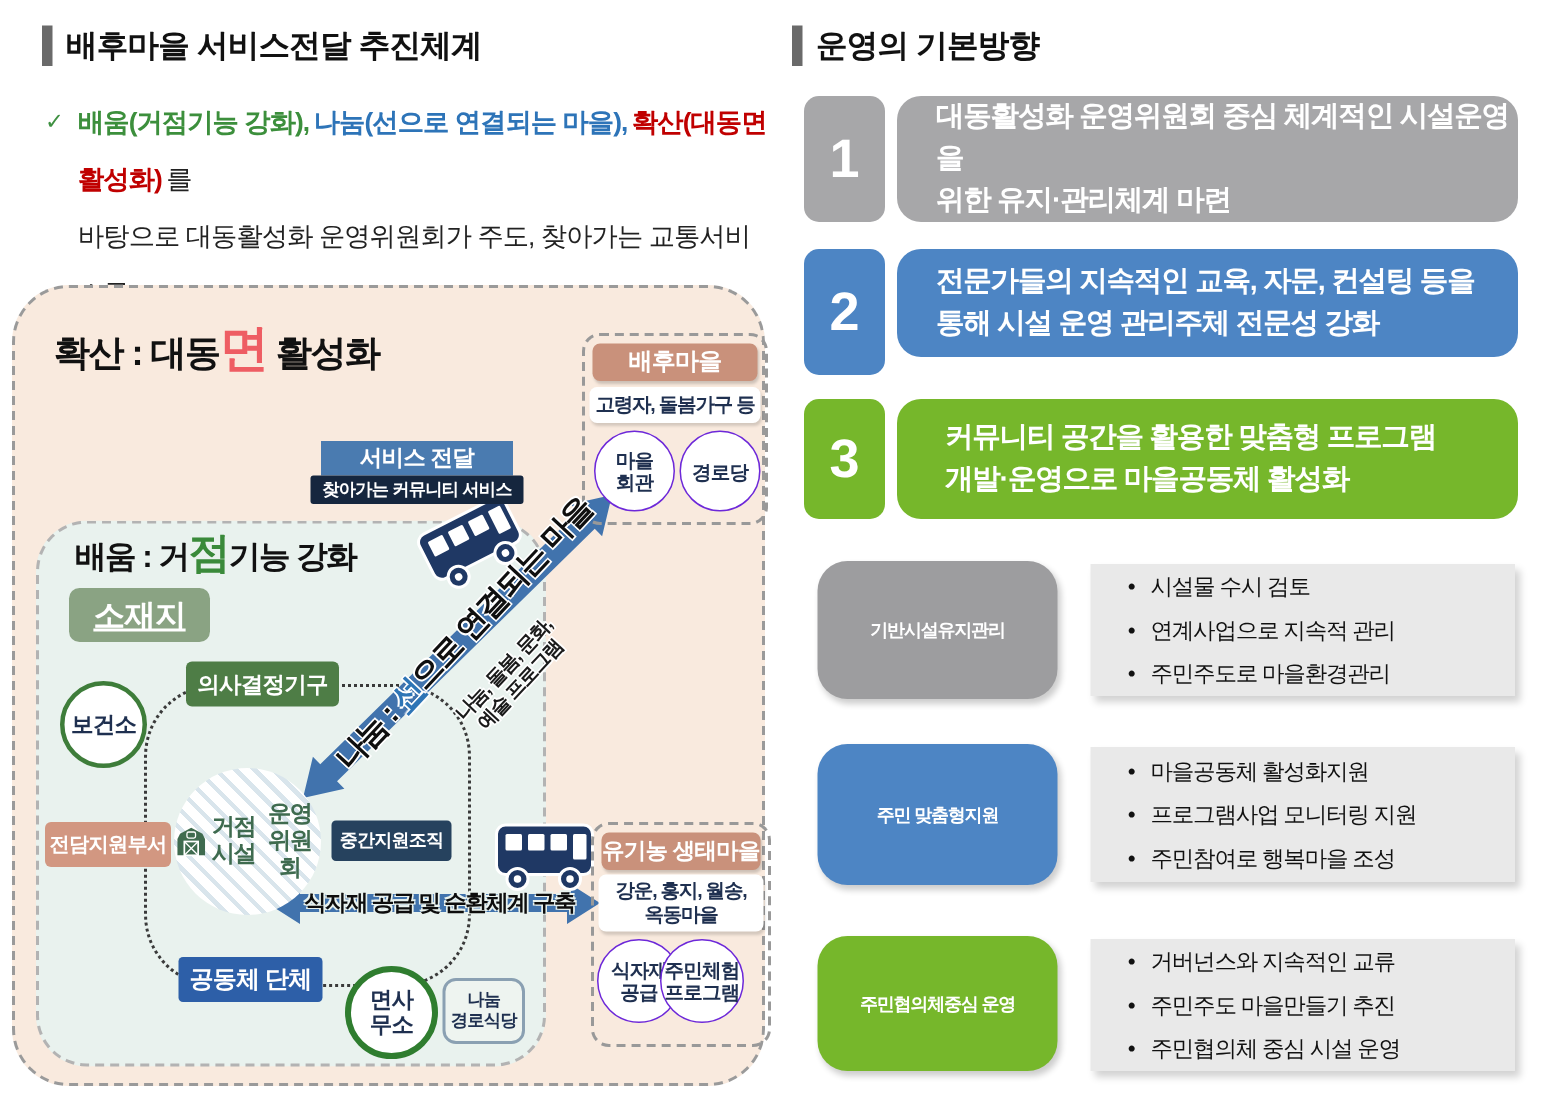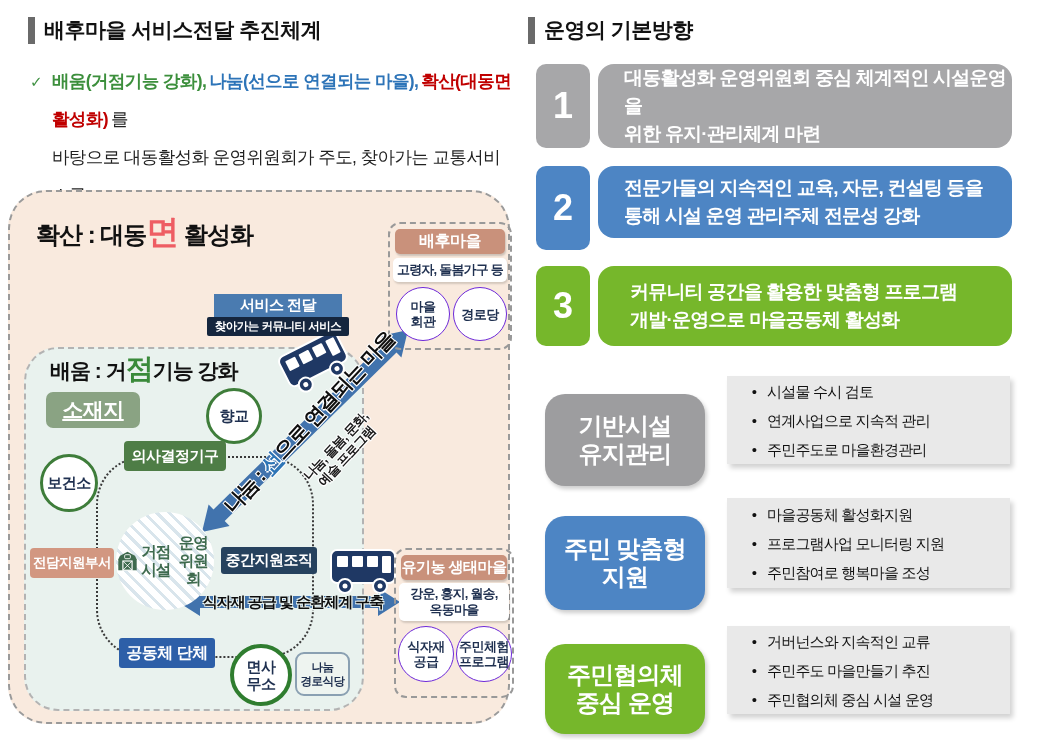--- a/index.html
+++ b/index.html
@@ -56,21 +56,21 @@
       text-shadow:-1px -1px 0 #e9f2ee,1px -1px 0 #e9f2ee,-1px 1px 0 #e9f2ee,1px 1px 0 #e9f2ee;}
 
   
   .num-item{position:absolute;left:536px;width:476px;}
   .badge{position:absolute;left:0;top:0;width:54px;border-radius:10px;color:#fff;font-size:36px;font-weight:bold;display:flex;align-items:center;justify-content:center;}
   .nbox{position:absolute;left:62px;right:0;top:0;border-radius:16px;color:#fff;font-size:19px;font-weight:bold;display:flex;flex-direction:column;justify-content:center;padding-left:26px;box-sizing:border-box;line-height:28px;letter-spacing:-0.8px;}
   .c-gray{background:#a7a7a9;}
   .c-blue{background:#4d85c4;}
   .c-green{background:#76b72b;}
 
-  .sect-label{position:absolute;left:545px;width:160px;border-radius:20px;color:#fff;font-size:24px;font-weight:bold;display:flex;flex-direction:column;align-items:center;justify-content:center;line-height:28px;letter-spacing:-0.8px;box-shadow:2px 3px 4px rgba(0,0,0,0.2);margin-top:20px;}
+  .sect-label{position:absolute;left:545px;width:160px;border-radius:20px;color:#fff;font-size:12px;font-weight:bold;display:flex;flex-direction:row;align-items:center;justify-content:center;line-height:28px;letter-spacing:-0.8px;box-shadow:2px 3px 4px rgba(0,0,0,0.2);}
   .sect-bullets{position:absolute;left:727px;width:283px;background:#e9e9e9;display:flex;flex-direction:column;justify-content:center;padding-left:14px;box-sizing:border-box;box-shadow:3px 4px 5px rgba(0,0,0,0.18);}
   .b-row{display:flex;font-size:15px;color:#111;line-height:29px;letter-spacing:-0.8px;}
   .b-dot{width:26px;text-align:center;}
 </style>
 </head>
 <body>
 
 <div class="root">
 
   <div class="sec-head" style="left:28px;top:16px;">
@@ -129,58 +129,57 @@
         <span>경로당</span>
       </div>
     </div>
 
     <div class="pill" style="left:204px;top:102px;width:128px;height:23px;background:#4a7bb0;font-size:15px;">서비스 전달</div>
     <div class="pill" style="left:197px;top:125px;width:142px;height:19px;background:#15263e;font-size:11.5px;border-radius:2px;">찾아가는 커뮤니티 서비스</div>
 
     <div class="dg-title2"><span>배움 : 거</span><span class="accent">점</span><span>기능 강화</span></div>
 
     <div class="pill" style="left:36px;top:200px;width:94px;height:36px;background:#8aa383;font-size:21px;border-radius:7px;text-decoration:underline;">소재지</div>
-    <div class="circle" style="left:196px;top:196px;width:56px;height:56px;border:3.5px solid #3e7d3a;font-size:15px;">향교</div>
     <div class="pill" style="left:114px;top:249px;width:102px;height:30px;background:#4e7d46;font-size:15px;border-radius:4px;">의사결정기구</div>
     <div class="circle" style="left:30px;top:262px;width:58px;height:58px;border:3.5px solid #3e7d3a;font-size:15px;">보건소</div>
     <div class="pill" style="left:20px;top:356px;width:84px;height:30px;background:#d29781;font-size:13.5px;border-radius:4px;">전담지원부서</div>
 
     <div class="hub">
       <svg width="40" height="32" viewBox="0 0 40 34">
         <path d="M20,1 L33,8 L36,14 L36,33 L4,33 L4,14 L7,8 Z" fill="#3f6b4f"></path>
         <rect x="15" y="6" width="10" height="7" rx="2" fill="none" stroke="#ffffff" stroke-width="1.5"></rect>
         <rect x="12" y="17" width="16" height="16" fill="none" stroke="#ffffff" stroke-width="2"></rect>
         <path d="M12,17 L28,33 M28,17 L12,33" stroke="#ffffff" stroke-width="1.5"></path>
       </svg>
       <span>거점시설</span>
         <span>운영위원회</span>
     </div>
 
-    <div class="pill" style="left:211px;top:355px;width:96px;height:27px;background:#26425e;font-size:15px;border-radius:3px;">중간지원조직</div>
+    <div class="pill" style="left:211px;top:355px;width:80px;height:27px;background:#26425e;font-size:12px;border-radius:3px;">중간지원조직</div>
     <div class="pill" style="left:109px;top:446px;width:96px;height:30px;background:#2d5fa8;font-size:16px;border-radius:3px;">공동체 단체</div>
     <div class="circle" style="left:220px;top:452px;width:62px;height:62px;border:4px solid #2f7d2f;font-size:15px;line-height:17px;">
       <span>면사</span>
         <span>무소</span>
     </div>
     <div class="circle" style="left:285px;top:460px;width:55px;height:44px;border-radius:9px;border:2px solid #8aa0b2;background:#eef4f0;font-size:11.5px;line-height:14px;">
       <span>나눔</span>
         <span>경로식당</span>
     </div>
 
     <div class="grp" style="left:384px;top:356px;width:120px;height:150px;">
       <div class="hd" style="font-size:15px;">유기농 생태마을</div>
       <div class="inf" style="top:33px;height:38px;">
         <span>강운, 홍지, 월송,</span>
           <span>옥동마을</span>
       </div>
       <div class="circle tan-circle" style="left:2px;top:76px;width:56px;height:56px;">
         <span>식자재</span>
           <span>공급</span>
       </div>
-      <div class="circle tan-circle" style="left:60px;top:76px;width:56px;height:56px;">
+      <div class="circle tan-circle" style="left:44px;top:76px;width:56px;height:56px;">
         <span>주민체험</span>
           <span>프로그램</span>
       </div>
     </div>
 
     <div class="diag-label"><span>나눔 : </span><span class="accent">선</span><span>으로 연결되는 마을</span></div>
     <div class="diag-sub">
       <div>나눔, 돌봄, 문화,</div>
       <div>예술 프로그램</div>
     </div>

